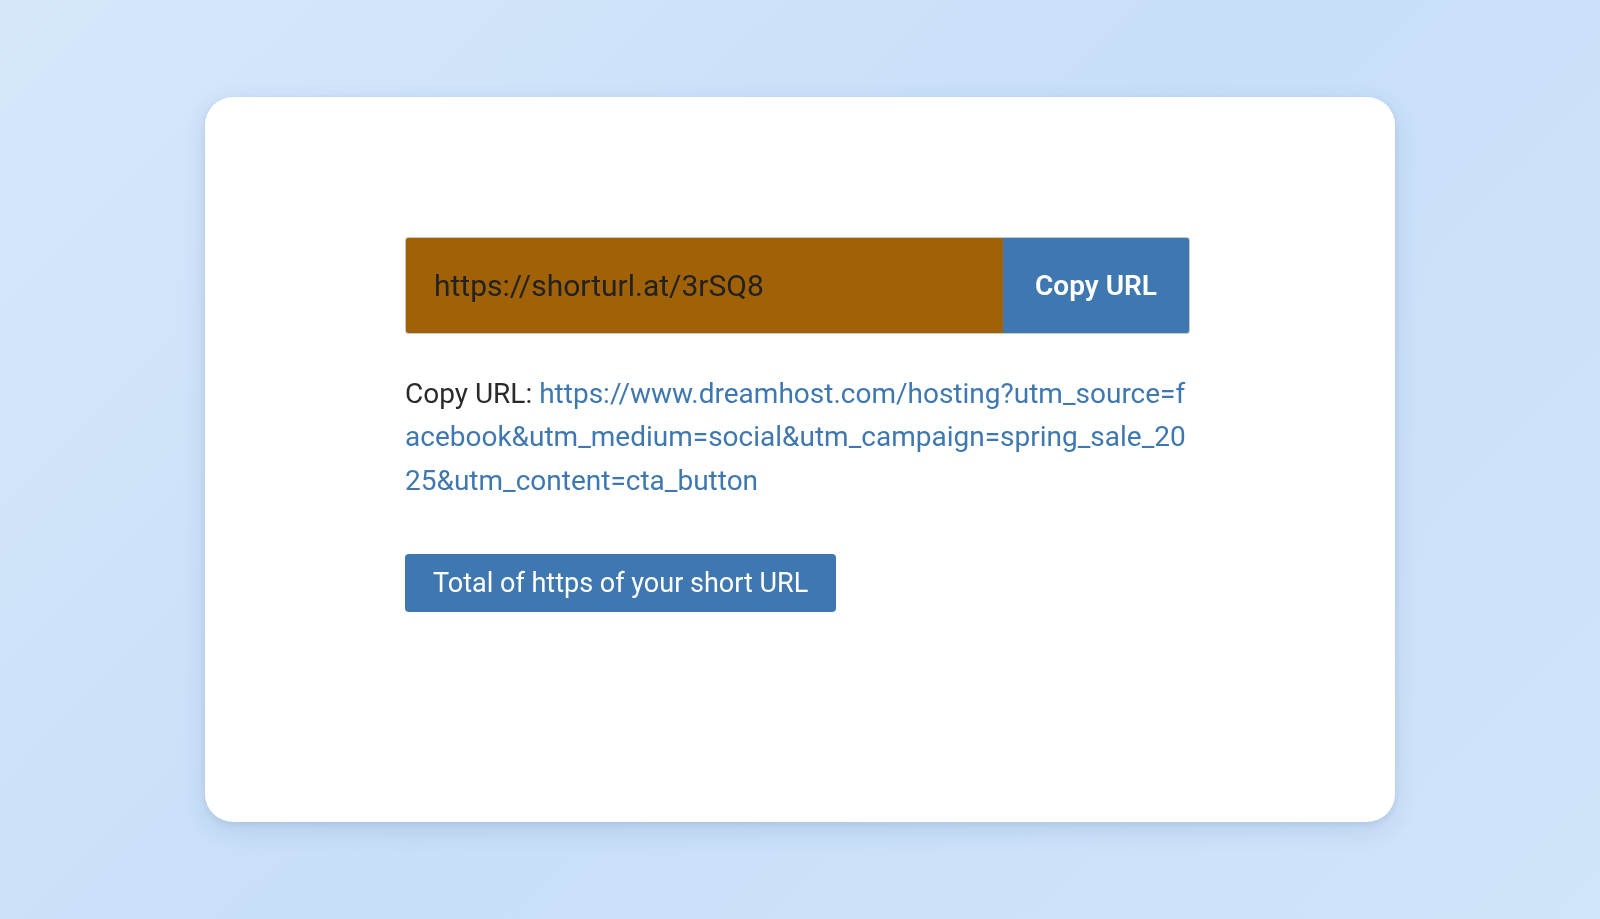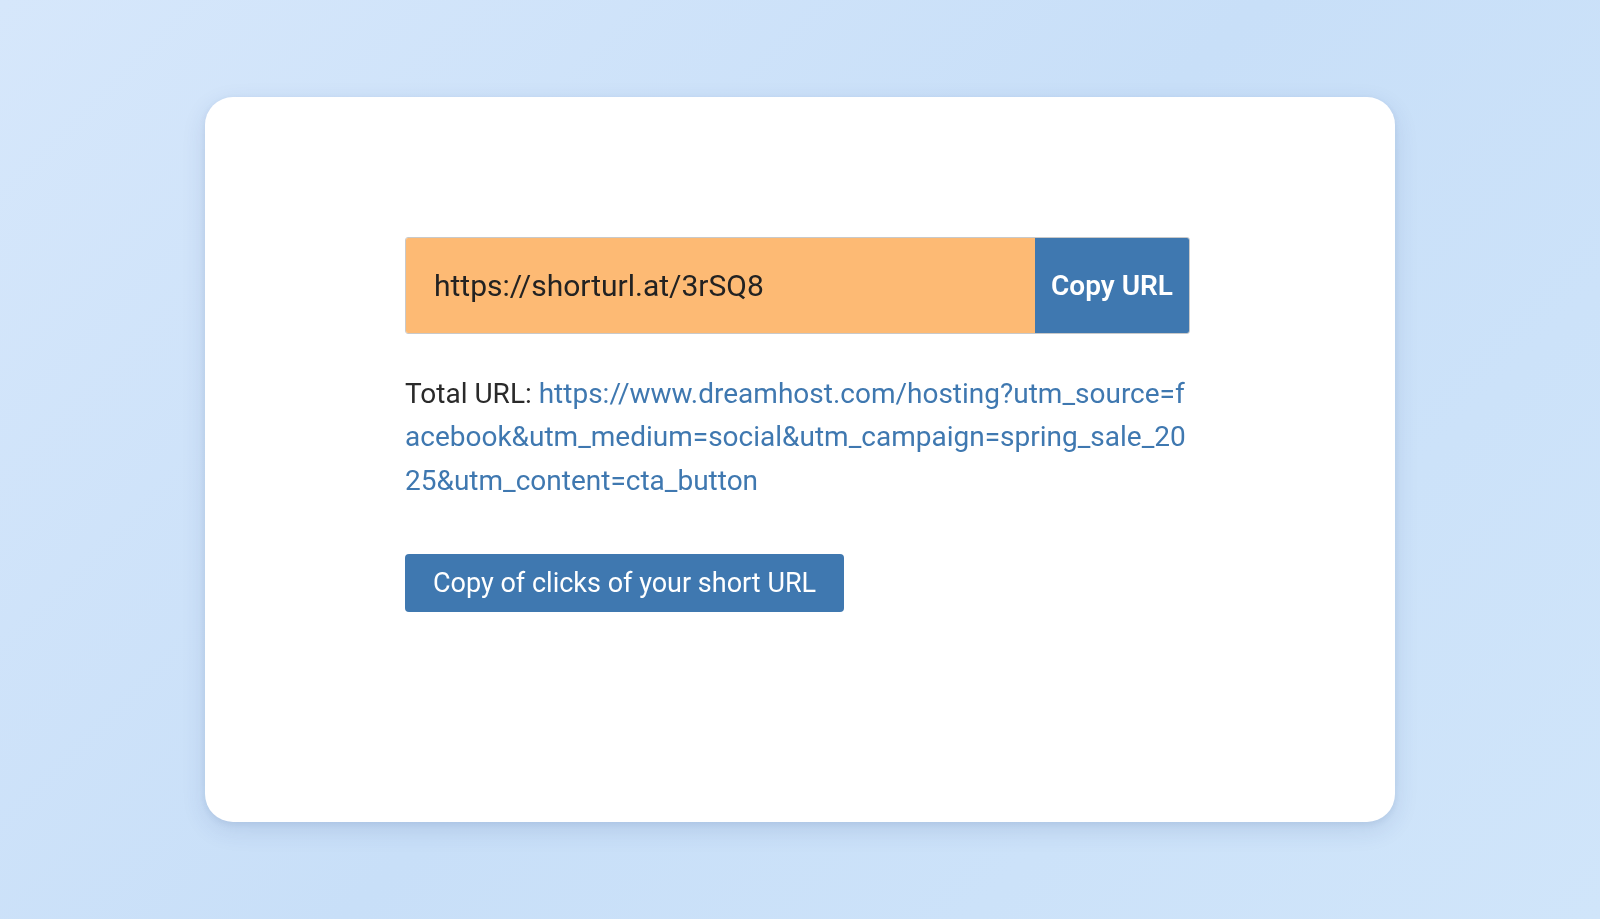--- a/index.html
+++ b/index.html
@@ -45,26 +45,26 @@
       margin-bottom: 38px;
     }
 
     .url-input {
       flex: 1;
       border: none;
       outline: none;
       font-size: 30px;
       color: #222;
       padding: 0 28px;
-      background: #fdba74;
+      background: #a16207;
       font-family: inherit;
     }
 
     .copy-button {
-      width: 154px;
+      width: 186px;
       background: #3f78b0;
       color: #ffffff;
       border: none;
       font-size: 28px;
       font-weight: 600;
       cursor: pointer;
       display: flex;
       align-items: center;
       justify-content: center;
       font-family: inherit;
@@ -107,21 +107,21 @@
 
 <div class="card">
   <div class="content-inner">
 
     <div class="url-row">
       <input type="text" class="url-input" readonly="" value="https://shorturl.at/3rSQ8" style="">
       <button class="copy-button">Copy URL</button>
     </div>
 
     <div class="long-url-block">
-      <span>Total URL: </span><a href="#" class="long-url-link">https://www.dreamhost.com/hosting?utm_source=facebook&amp;utm_medium=social&amp;utm_campaign=spring_sale_2025&amp;utm_content=cta_button</a>
+      <span>Copy URL: </span><a href="#" class="long-url-link">https://www.dreamhost.com/hosting?utm_source=facebook&amp;utm_medium=social&amp;utm_campaign=spring_sale_2025&amp;utm_content=cta_button</a>
     </div>
 
     <div class="button-stack">
-      <button class="action-button">Copy of clicks of your short URL</button>
+      <button class="action-button">Total of https of your short URL</button>
     </div>
 
   </div>
 </div>
 
 </body></html>

